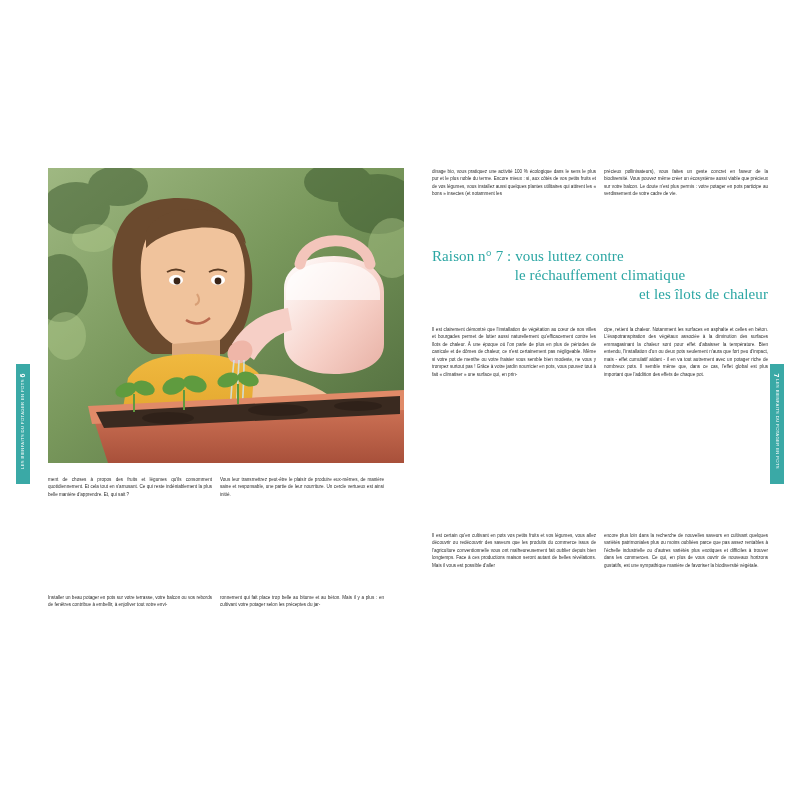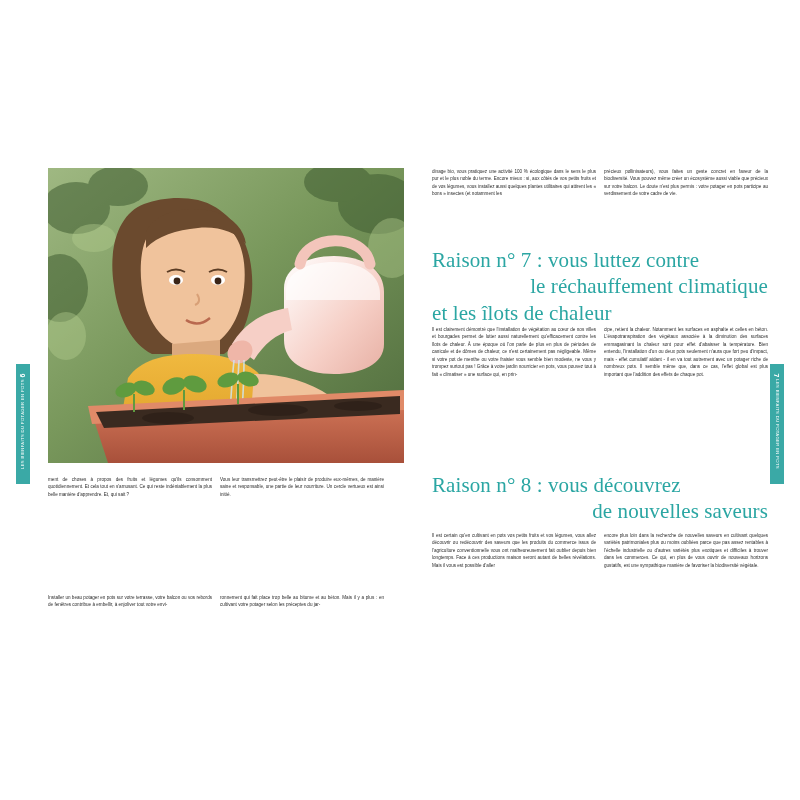--- a/index.html
+++ b/index.html
@@ -102,27 +102,27 @@
     text-align: justify;
     font-family: "Liberation Sans", sans-serif;
   }
   .col p { margin: 0 0 5px 0; }
 
   
   .heading {
     position: absolute;
     color: #2ba6a3;
     font-family: "Liberation Serif", serif;
-    font-size: 21px;
+    font-size: 15px;
     line-height: 1.26;
     letter-spacing: 0.1px;
   }
   .heading .l1 { display: block; }
-  .heading .l2 { display: block; text-align: right; }
-  .heading .l3 { display: block; text-align: left; }
+  .heading .l2 { display: block; text-align: center; }
+  .heading .l3 { display: block; text-align: right; }
 
   
   .lc1 { left: 48px;  width: 164px; }
   .lc2 { left: 220px; width: 164px; }
   
   .rc1 { left: 432px; width: 164px; }
   .rc2 { left: 604px; width: 164px; }
 </style>
 </head>
 <body>
@@ -282,24 +282,20 @@
     <span class="l3">et les îlots de chaleur</span>
   </div>
 
   <div class="col rc1" style="top:326px;">
     <p>Il est clairement démontré que l'installation de végétation au cœur de nos villes et bourgades permet de lutter aussi naturellement qu'efficacement contre les îlots de chaleur. À une époque où l'on parle de plus en plus de périodes de canicule et de dômes de chaleur, ce n'est certainement pas négligeable. Même si votre pot de menthe ou votre fraisier vous semble bien modeste, ne vous y trompez surtout pas ! Grâce à votre jardin nourricier en pots, vous pouvez tout à fait « climatiser » une surface qui, en prin-</p>
   </div>
   <div class="col rc2" style="top:326px;">
     <p>cipe, retient la chaleur. Notamment les surfaces en asphalte et celles en béton. L'évapotranspiration des végétaux associée à la diminution des surfaces emmagasinant la chaleur sont pour effet d'abaisser la température. Bien entendu, l'installation d'un ou deux pots seulement n'aura que fort peu d'impact, mais - effet cumulatif aidant - il en va tout autrement avec un potager riche de nombreux pots. Il semble même que, dans ce cas, l'effet global est plus important que l'addition des effets de chaque pot.</p>
   </div>
 
-  <div class="heading" style="left:432px; top:472px; width:336px;">
-    <span class="l1">Raison n° 8 : vous découvrez</span>
-    <span class="l2">de nouvelles saveurs</span>
-  </div>
 
   <div class="col rc1" style="top:532px;">
     <p>Il est certain qu'en cultivant en pots vos petits fruits et vos légumes, vous allez découvrir ou redécouvrir des saveurs que les produits du commerce issus de l'agriculture conventionnelle vous ont malheureusement fait oublier depuis bien longtemps. Face à ces productions maison seront autant de belles révélations. Mais il vous est possible d'aller</p>
   </div>
   <div class="col rc2" style="top:532px;">
     <p>encore plus loin dans la recherche de nouvelles saveurs en cultivant quelques variétés patrimoniales plus ou moins oubliées parce que pas assez rentables à l'échelle industrielle ou d'autres variétés plus exotiques et difficiles à trouver dans les commerces. Ce qui, en plus de vous ouvrir de nouveaux horizons gustatifs, est une sympathique manière de favoriser la biodiversité végétale.</p>
   </div>
 
 </div>
 

